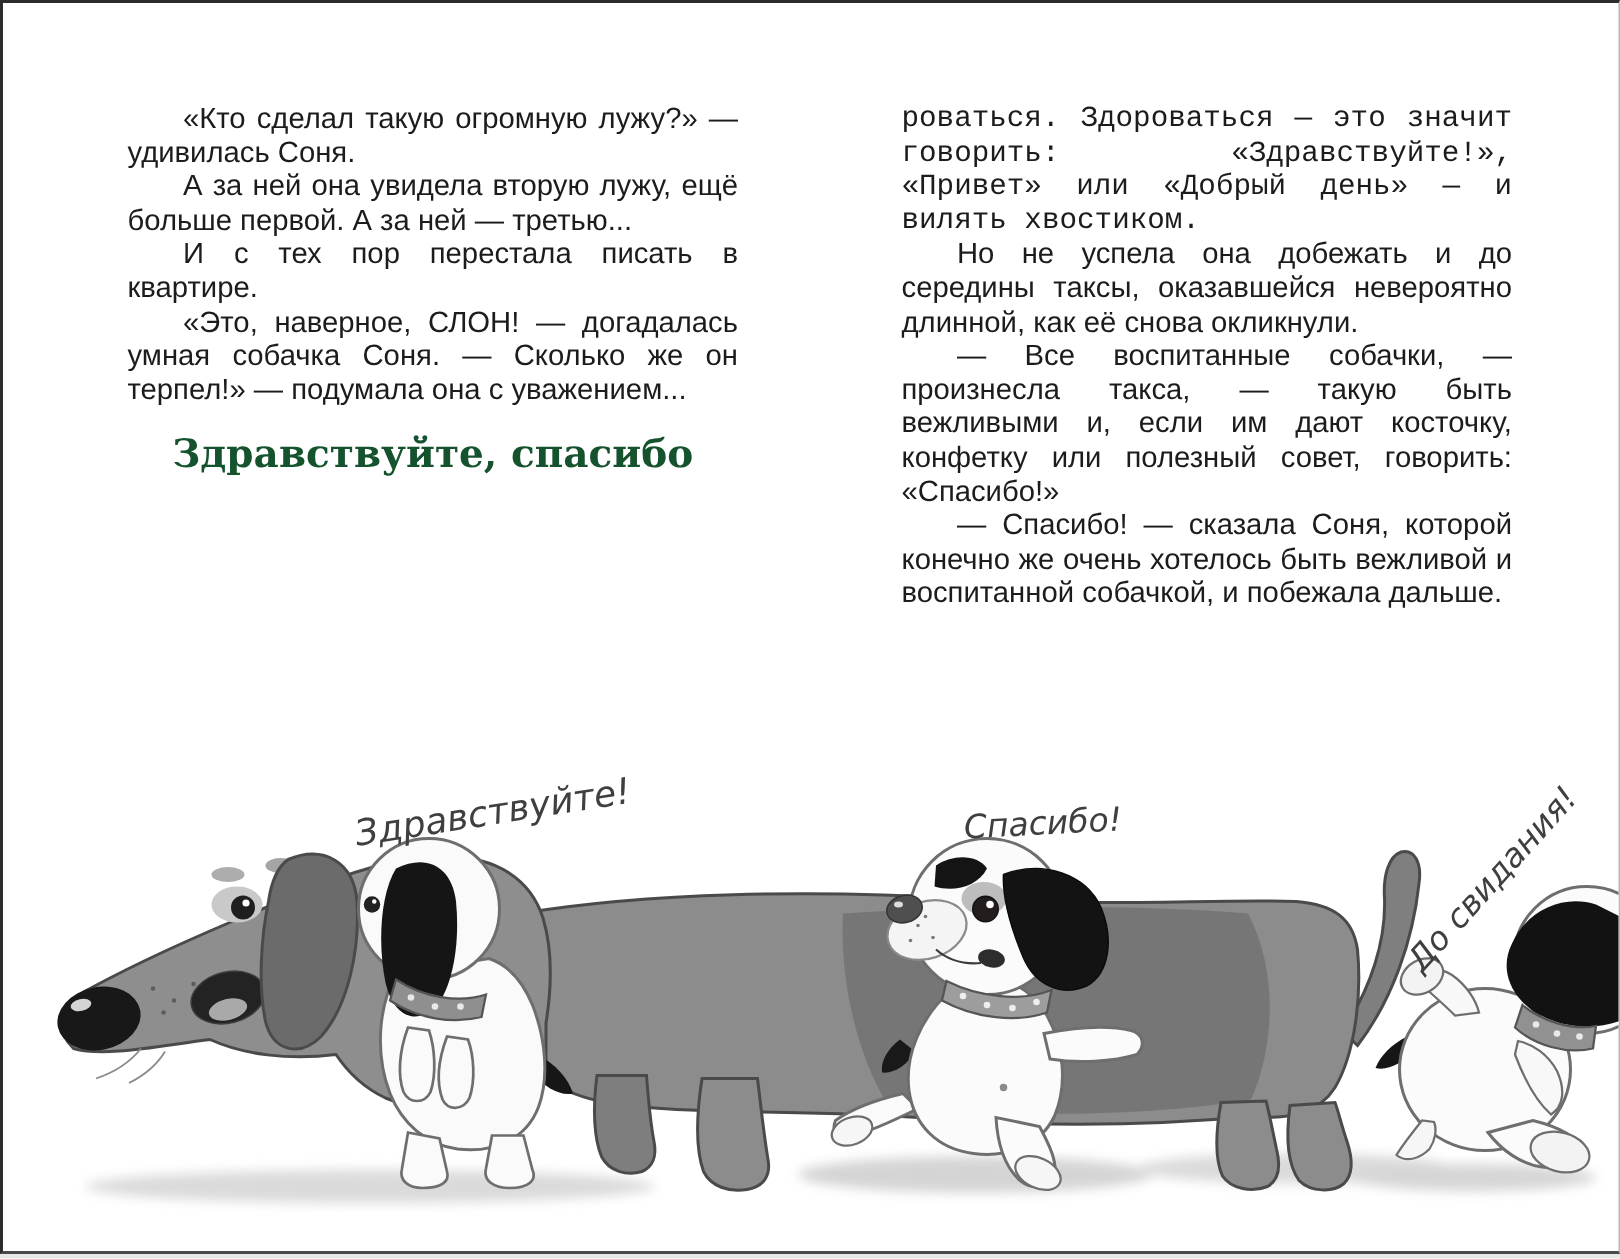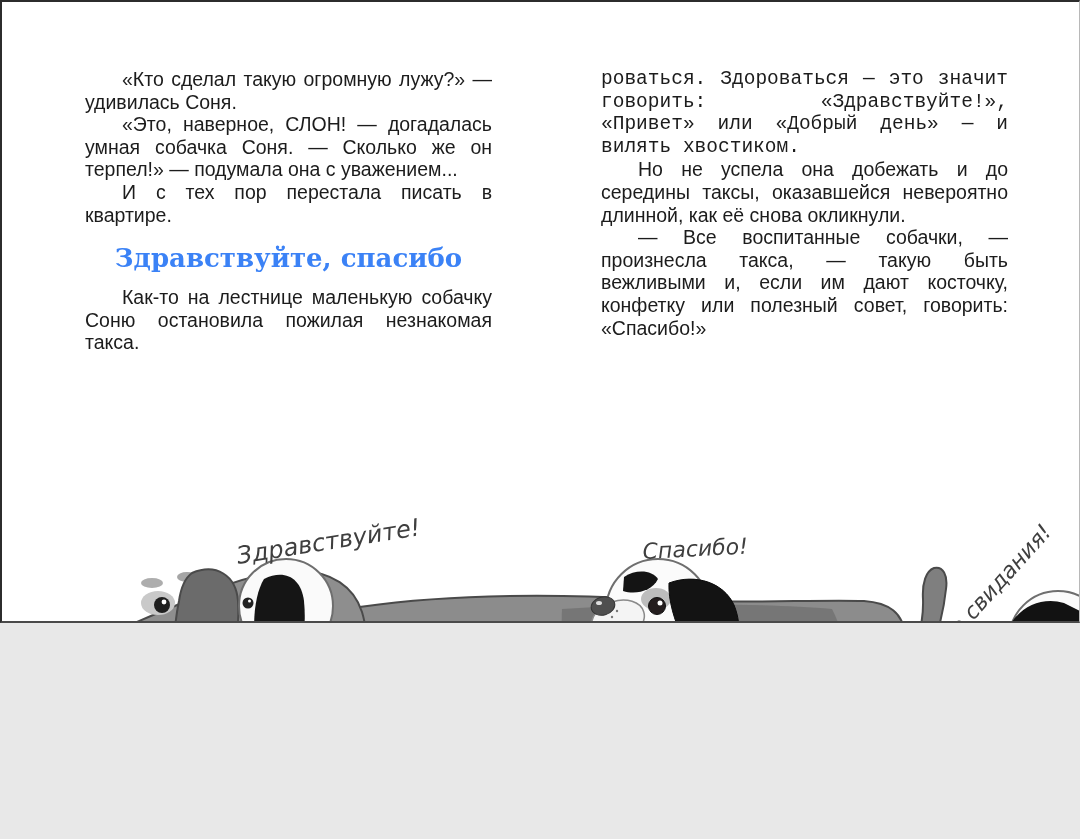--- a/index.html
+++ b/index.html
@@ -1,61 +1,62 @@
 <!DOCTYPE html>
 <html><head>
 <meta charset="utf-8">
 <style>
   html,body{margin:0;padding:0;background:#e8e8e8;}
   .page{
-    position:relative;width:1080px;height:623px;background:#ffffff;
+    position:relative;width:1080px;height:836px;background:#ffffff;
     box-sizing:border-box;overflow:hidden;
     border-top:2px solid #2c2c2c;border-left:2px solid #2c2c2c;
     border-right:1px solid #b8b8b8;border-bottom:2px solid #4a4a4a;
     font-family:"Liberation Sans", sans-serif;
   }
   .col{
     position:absolute;top:66px;width:407px;
     font-size:19.5px;line-height:22.6px;color:#1c1c1c;
     text-align:justify;
   }
   .col-left{left:83px;}
   .col-right{left:599px;}
   .col p{margin:0;text-indent:37px;}
   .col p.noindent{text-indent:0;font-family:Liberation Mono, monospace;}
   .heading{
     margin:17px 0 13px 0;text-align:center;
     font-family:"DejaVu Serif", serif;font-weight:bold;
-    font-size:26px;line-height:30px;color:#3b82f6;
+    font-size:26px;line-height:30px;color:#14532d;
   }
   .illustration{position:absolute;left:0;top:505px;width:1080px;height:334px;}
   .speech{
     font-family:"DejaVu Sans", sans-serif;font-style:italic;
     fill:#3f3f3f;
   }
 </style>
 </head>
 <body>
 
 <div class="page">
 
   <div class="col col-left">
     <p>«Кто сделал такую огромную лужу?» — удивилась Соня.</p>
+    <p>А за ней она увидела вторую лужу, ещё больше первой. А за ней — третью...</p>
+    <p>И с тех пор перестала писать в квартире.</p>
     <p>«Это, наверное, СЛОН! — догадалась умная собачка Соня. — Сколько же он терпел!» — подумала она с уважением...</p>
-    <p>И с тех пор перестала писать в квартире.</p>
     <div class="heading">
       <div>Здравствуйте, спасибо</div>
     </div>
-    <p>Как-то на лестнице маленькую собачку Соню остановила пожилая незнакомая такса.</p>
   </div>
 
   <div class="col col-right">
     <p class="noindent">роваться. Здороваться — это значит говорить: «Здравствуйте!», «Привет» или «Добрый день» — и вилять хвостиком.</p>
     <p>Но не успела она добежать и до середины таксы, оказавшейся невероятно длинной, как её снова окликнули.</p>
     <p>— Все воспитанные собачки, — произнесла такса, — такую быть вежливыми и, если им дают косточку, конфетку или полезный совет, говорить: «Спасибо!»</p>
+    <p>— Спасибо! — сказала Соня, которой конечно же очень хотелось быть вежливой и воспитанной собачкой, и побежала дальше.</p>
   </div>
 
   <svg class="illustration" viewBox="0 0 1080 334" width="1080" height="334" xmlns="http://www.w3.org/2000/svg">
     <defs>
       <filter id="soft" x="-20%" y="-60%" width="140%" height="220%">
         <feGaussianBlur stdDeviation="4"></feGaussianBlur>
       </filter>
     </defs>
 
     <g filter="url(#soft)">

